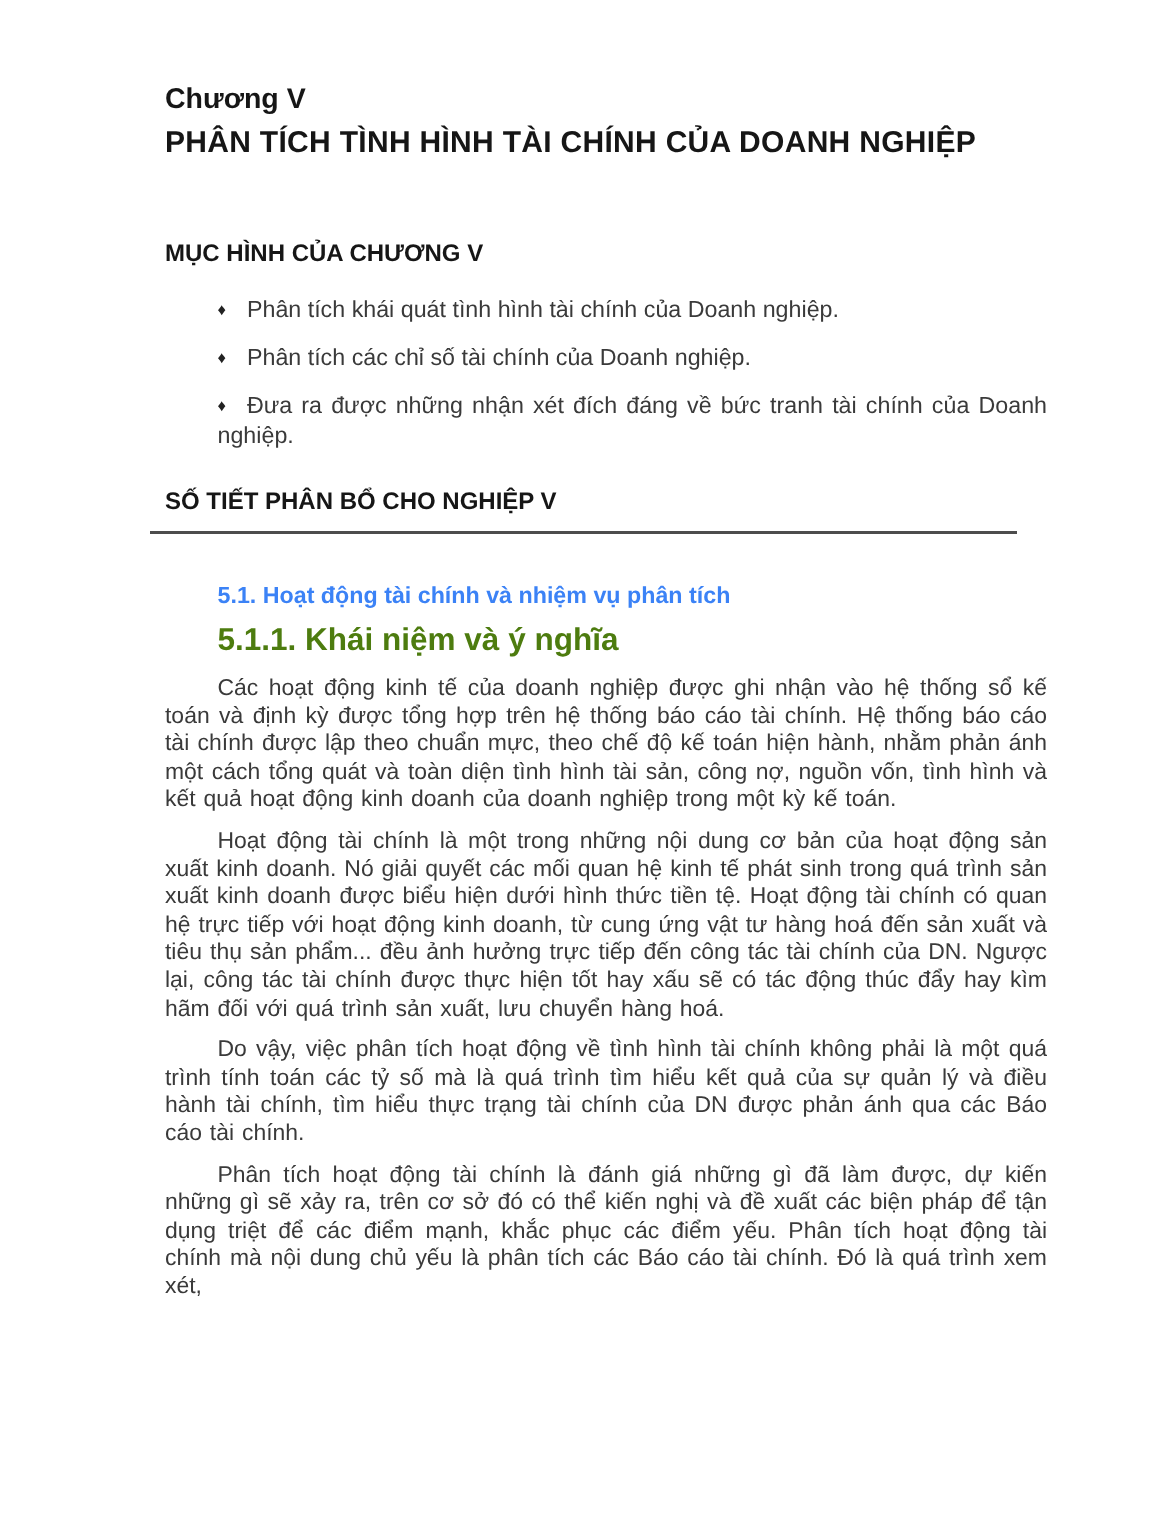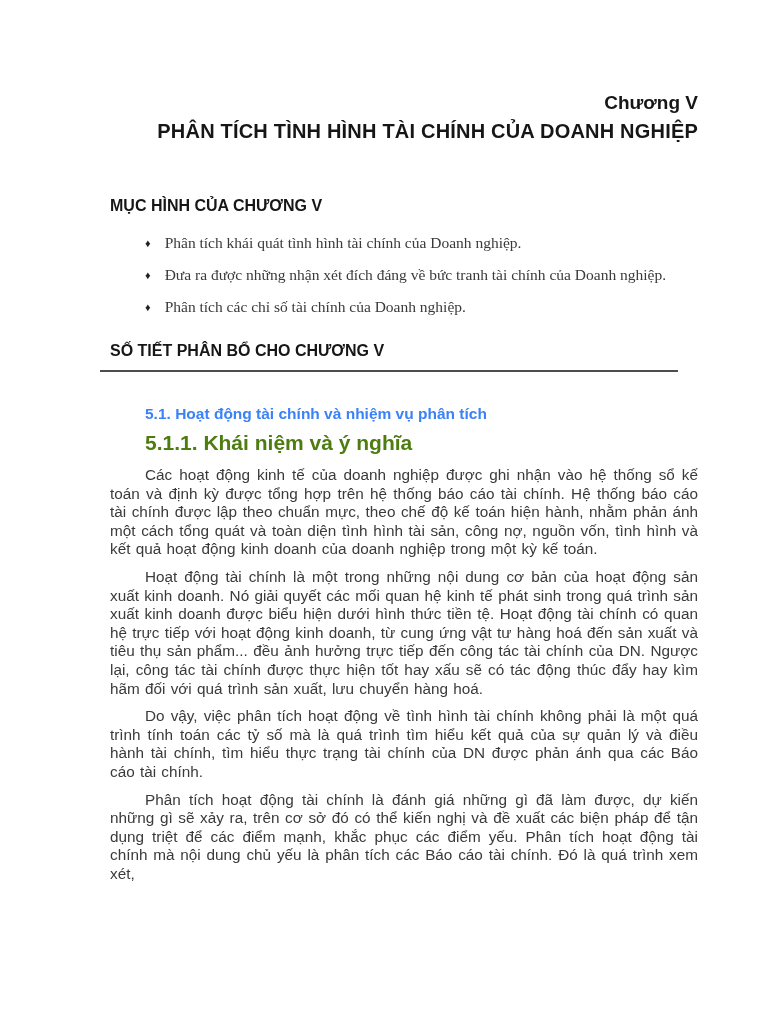--- a/index.html
+++ b/index.html
@@ -16,22 +16,22 @@
     height: 1024px;
     background: #ffffff;
   }
   .content {
     position: absolute;
     left: 110px;
     top: 0;
     width: 588px;
   }
   .title-block {
-    margin-top: 88px;
-    text-align: right;
+    margin-top: 52px;
+    text-align: left;
     color: #161616;
     font-weight: 700;
     font-size: 19px;
     line-height: 29px;
   }
   .title-block .title-line2 { font-size: 20px; letter-spacing: 0.2px; }
   .h-main {
     margin-top: 50px;
     color: #161616;
     font-weight: 700;
@@ -44,21 +44,20 @@
     font-size: 15.5px;
     line-height: 19px;
   }
   .bullet-list { margin-top: 17px; }
   .bullet-item {
     padding-left: 35px;
     font-size: 15.5px;
     line-height: 20px;
     margin-bottom: 12px;
     text-align: justify;
-    font-family: Liberation Serif, serif;
   }
   .bullet-glyph {
     display: inline-block;
     font-size: 11px;
     vertical-align: 1px;
     margin-right: 14px;
     color: #222;
   }
   .alloc-heading { margin-top: 24px; }
   .alloc-list { margin-top: 19px; }
@@ -105,25 +104,25 @@
     <div class="title-block">
       <div class="title-line1">Chương V</div>
       <div class="title-line2">PHÂN TÍCH TÌNH HÌNH TÀI CHÍNH CỦA DOANH NGHIỆP</div>
     </div>
 
     <div class="h-main">MỤC HÌNH CỦA CHƯƠNG V</div>
 
 
     <div class="bullet-list">
       <div class="bullet-item"><span class="bullet-glyph">♦</span><span>Phân tích khái quát tình hình tài chính của Doanh nghiệp.</span></div>
+      <div class="bullet-item"><span class="bullet-glyph">♦</span><span>Phân tích các chỉ số tài chính của Doanh nghiệp.</span></div>
       <div class="bullet-item"><span class="bullet-glyph">♦</span><span>Đưa ra được những nhận xét đích đáng về bức tranh tài chính của Doanh nghiệp.</span></div>
-      <div class="bullet-item"><span class="bullet-glyph">♦</span><span>Phân tích các chỉ số tài chính của Doanh nghiệp.</span></div>
     </div>
 
-    <div class="h-main alloc-heading">SỐ TIẾT PHÂN BỔ CHO CHƯƠNG V</div>
+    <div class="h-main alloc-heading">SỐ TIẾT PHÂN BỔ CHO NGHIỆP V</div>
 
 
     <hr class="divider">
 
     <div class="sec-heading">5.1. Hoạt động tài chính và nhiệm vụ phân tích</div>
     <div class="sec-subheading">5.1.1. Khái niệm và ý nghĩa</div>
 
     <div class="para first">Các hoạt động kinh tế của doanh nghiệp được ghi nhận vào hệ thống sổ kế toán và định kỳ được tổng hợp trên hệ thống báo cáo tài chính. Hệ thống báo cáo tài chính được lập theo chuẩn mực, theo chế độ kế toán hiện hành, nhằm phản ánh một cách tổng quát và toàn diện tình hình tài sản, công nợ, nguồn vốn, tình hình và kết quả hoạt động kinh doanh của doanh nghiệp trong một kỳ kế toán.</div>
     <div class="para">Hoạt động tài chính là một trong những nội dung cơ bản của hoạt động sản xuất kinh doanh. Nó giải quyết các mối quan hệ kinh tế phát sinh trong quá trình sản xuất kinh doanh được biểu hiện dưới hình thức tiền tệ. Hoạt động tài chính có quan hệ trực tiếp với hoạt động kinh doanh, từ cung ứng vật tư hàng hoá đến sản xuất và tiêu thụ sản phẩm... đều ảnh hưởng trực tiếp đến công tác tài chính của DN. Ngược lại, công tác tài chính được thực hiện tốt hay xấu sẽ có tác động thúc đẩy hay kìm hãm đối với quá trình sản xuất, lưu chuyển hàng hoá.</div>
     <div class="para">Do vậy, việc phân tích hoạt động về tình hình tài chính không phải là một quá trình tính toán các tỷ số mà là quá trình tìm hiểu kết quả của sự quản lý và điều hành tài chính, tìm hiểu thực trạng tài chính của DN được phản ánh qua các Báo cáo tài chính.</div>

